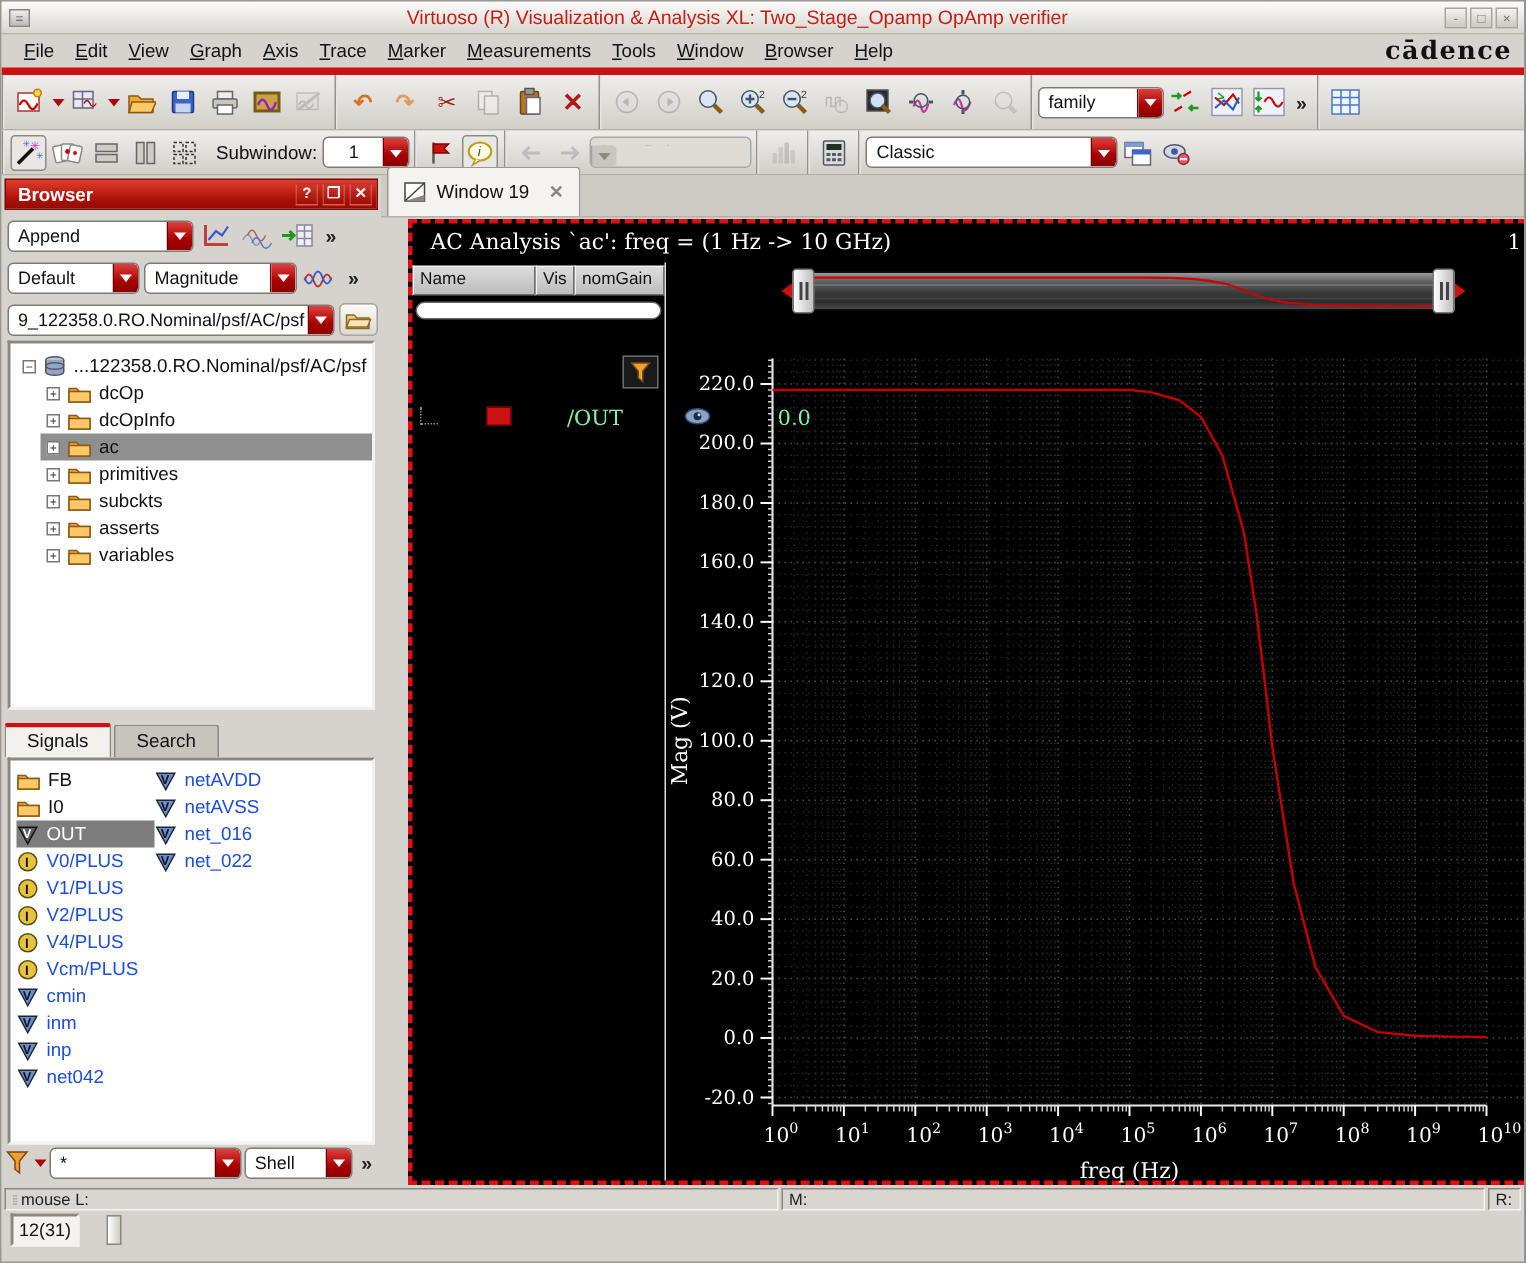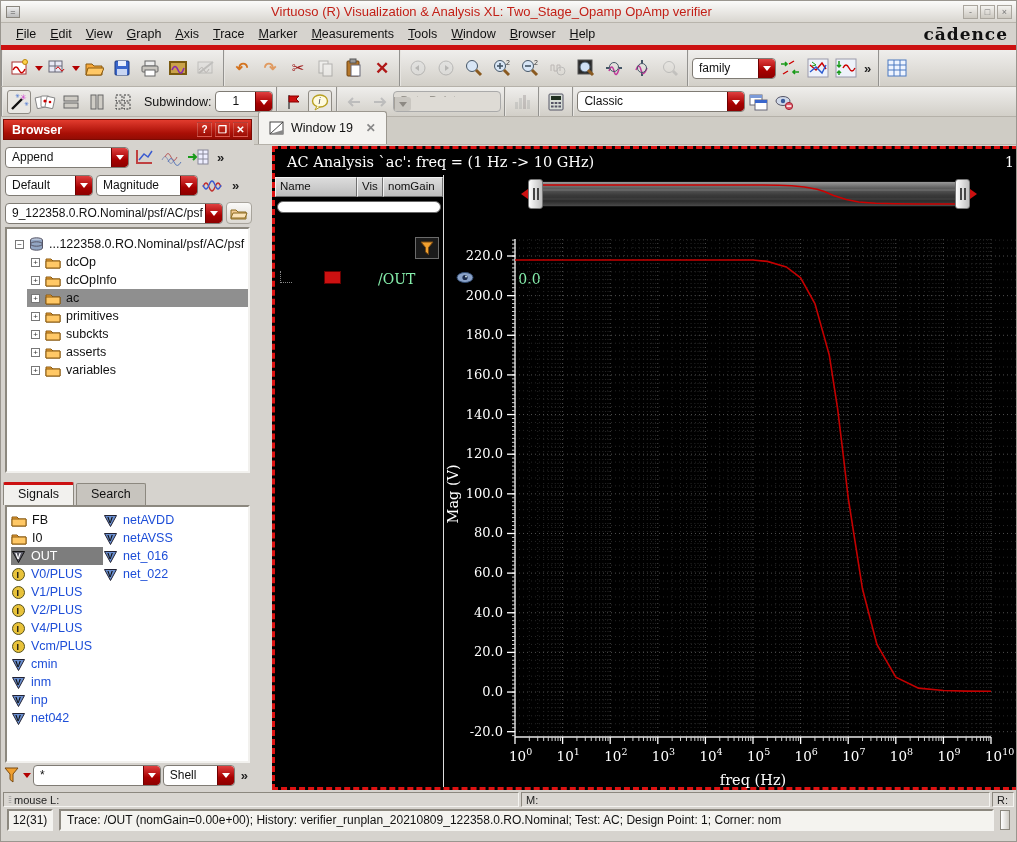--- a/index.html
+++ b/index.html
@@ -144,21 +144,21 @@
 
   
   #statusstrip { position:absolute; left:0; top:790px; width:100%; height:17px; background:#d6d3ce;
     display:flex; gap:2px; padding:1px 2px; }
   .statcell { border:1px solid; border-color:#8c887f #f4f3f0 #f4f3f0 #8c887f; background:#d9d6d1;
     font-size:11px; color:#222; padding:0 4px; display:flex; align-items:center; }
   .statcell.l { width:516px; } .statcell.m { flex:1; } .statcell.r { width:22px; }
   .gripdots { color:#999; font-size:9px; letter-spacing:-1px; margin-right:3px; }
 
   #bottombar { position:absolute; left:0; top:807px; width:100%; height:24px; background:#d6d3ce;
-    display:flex; align-items:center; gap:6px; padding:0 6px; }
+    display:flex; align-items:center; gap:18px; padding:0 6px; }
   .sunken { border:2px solid; border-color:#8c887f #f4f3f0 #f4f3f0 #8c887f; background:#f4f3ef;
     font-size:12px; display:flex; align-items:center; padding:2px 6px; height:22px; }
   .counter { width:46px; justify-content:center; }
   .message { flex:1; white-space:nowrap; overflow:hidden; }
   .endnub { width:10px; height:20px; background:linear-gradient(90deg,#fff,#cfccc5); border:1px solid #8c887f; }
 
   .icon16 { display:block; }
 </style>
 </head>
 <body>
@@ -1312,17 +1312,16 @@
     <div class="statcell m">
         <span>M:</span>
       </div>
     <div class="statcell r">
         <span>R:</span>
       </div>
   </div>
 
   <div id="bottombar">
     <div class="sunken counter">12(31)</div>
-    <div class="sunken message">Trace: /OUT (nomGain=0.00e+00); History: verifier_runplan_20210809_122358.0.RO.Nominal; Test: AC; Design Point: 1; Corner: nom</div>
     <div class="endnub"></div>
   </div>
 
 </div>
 
 </body></html>

